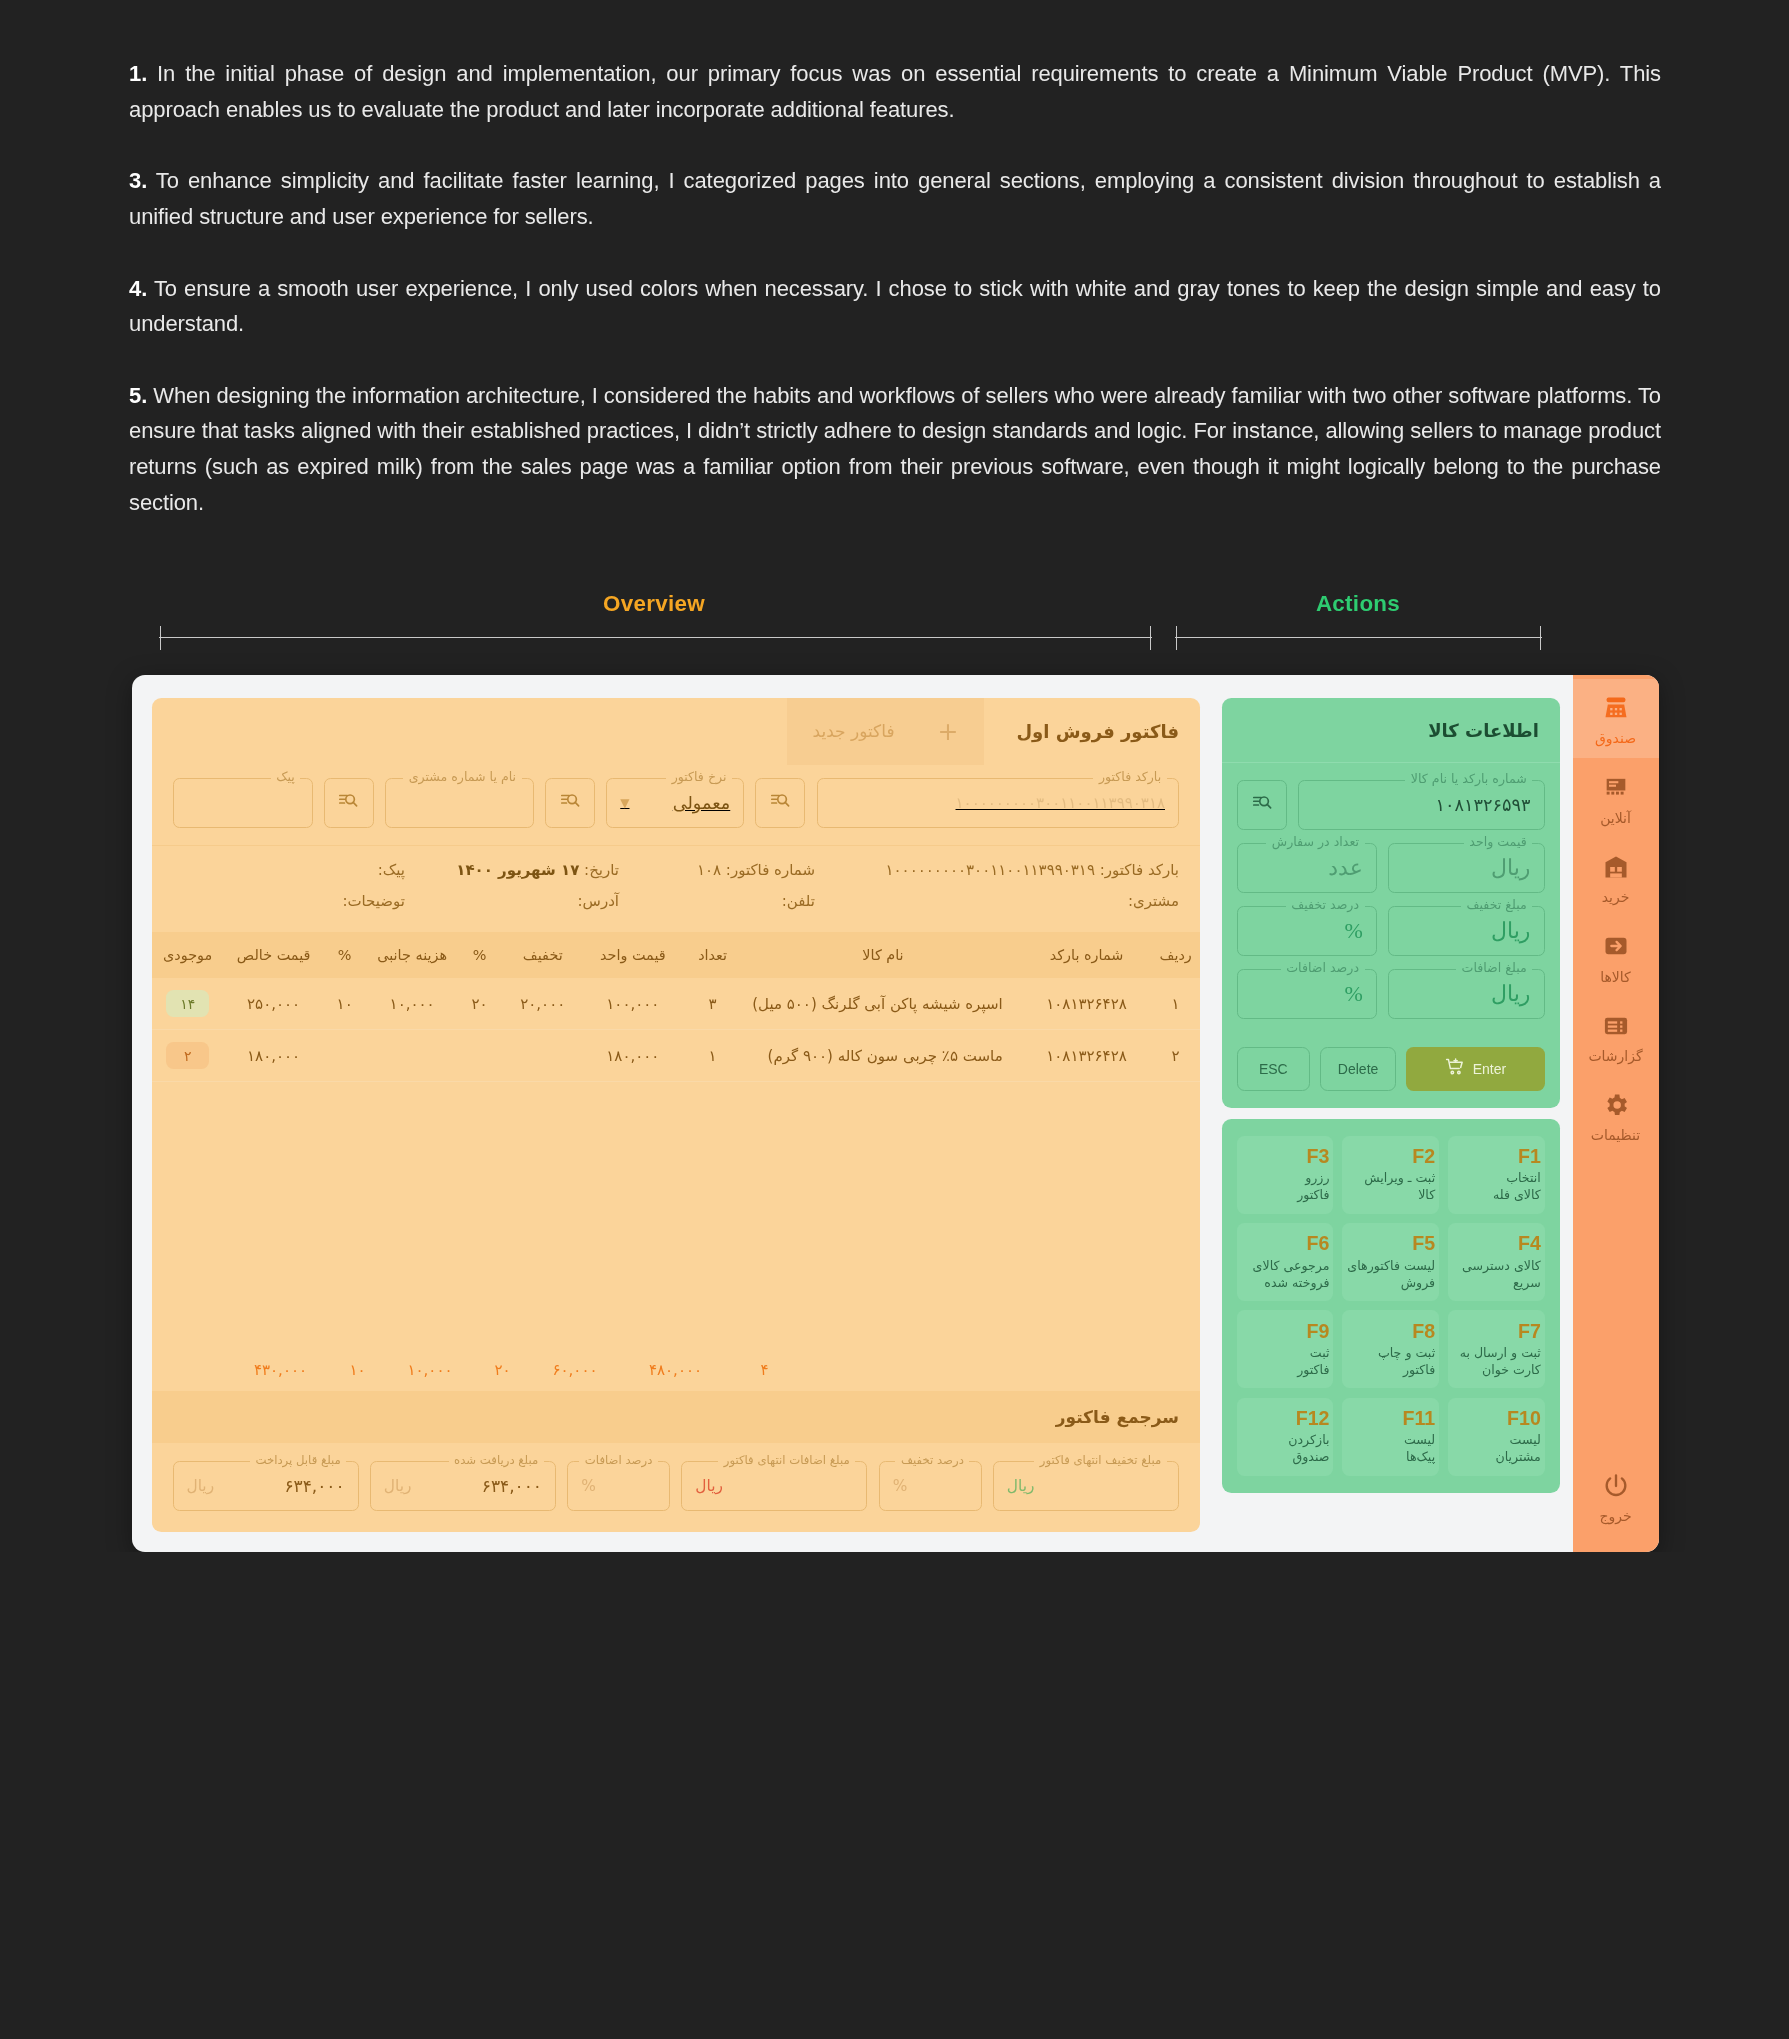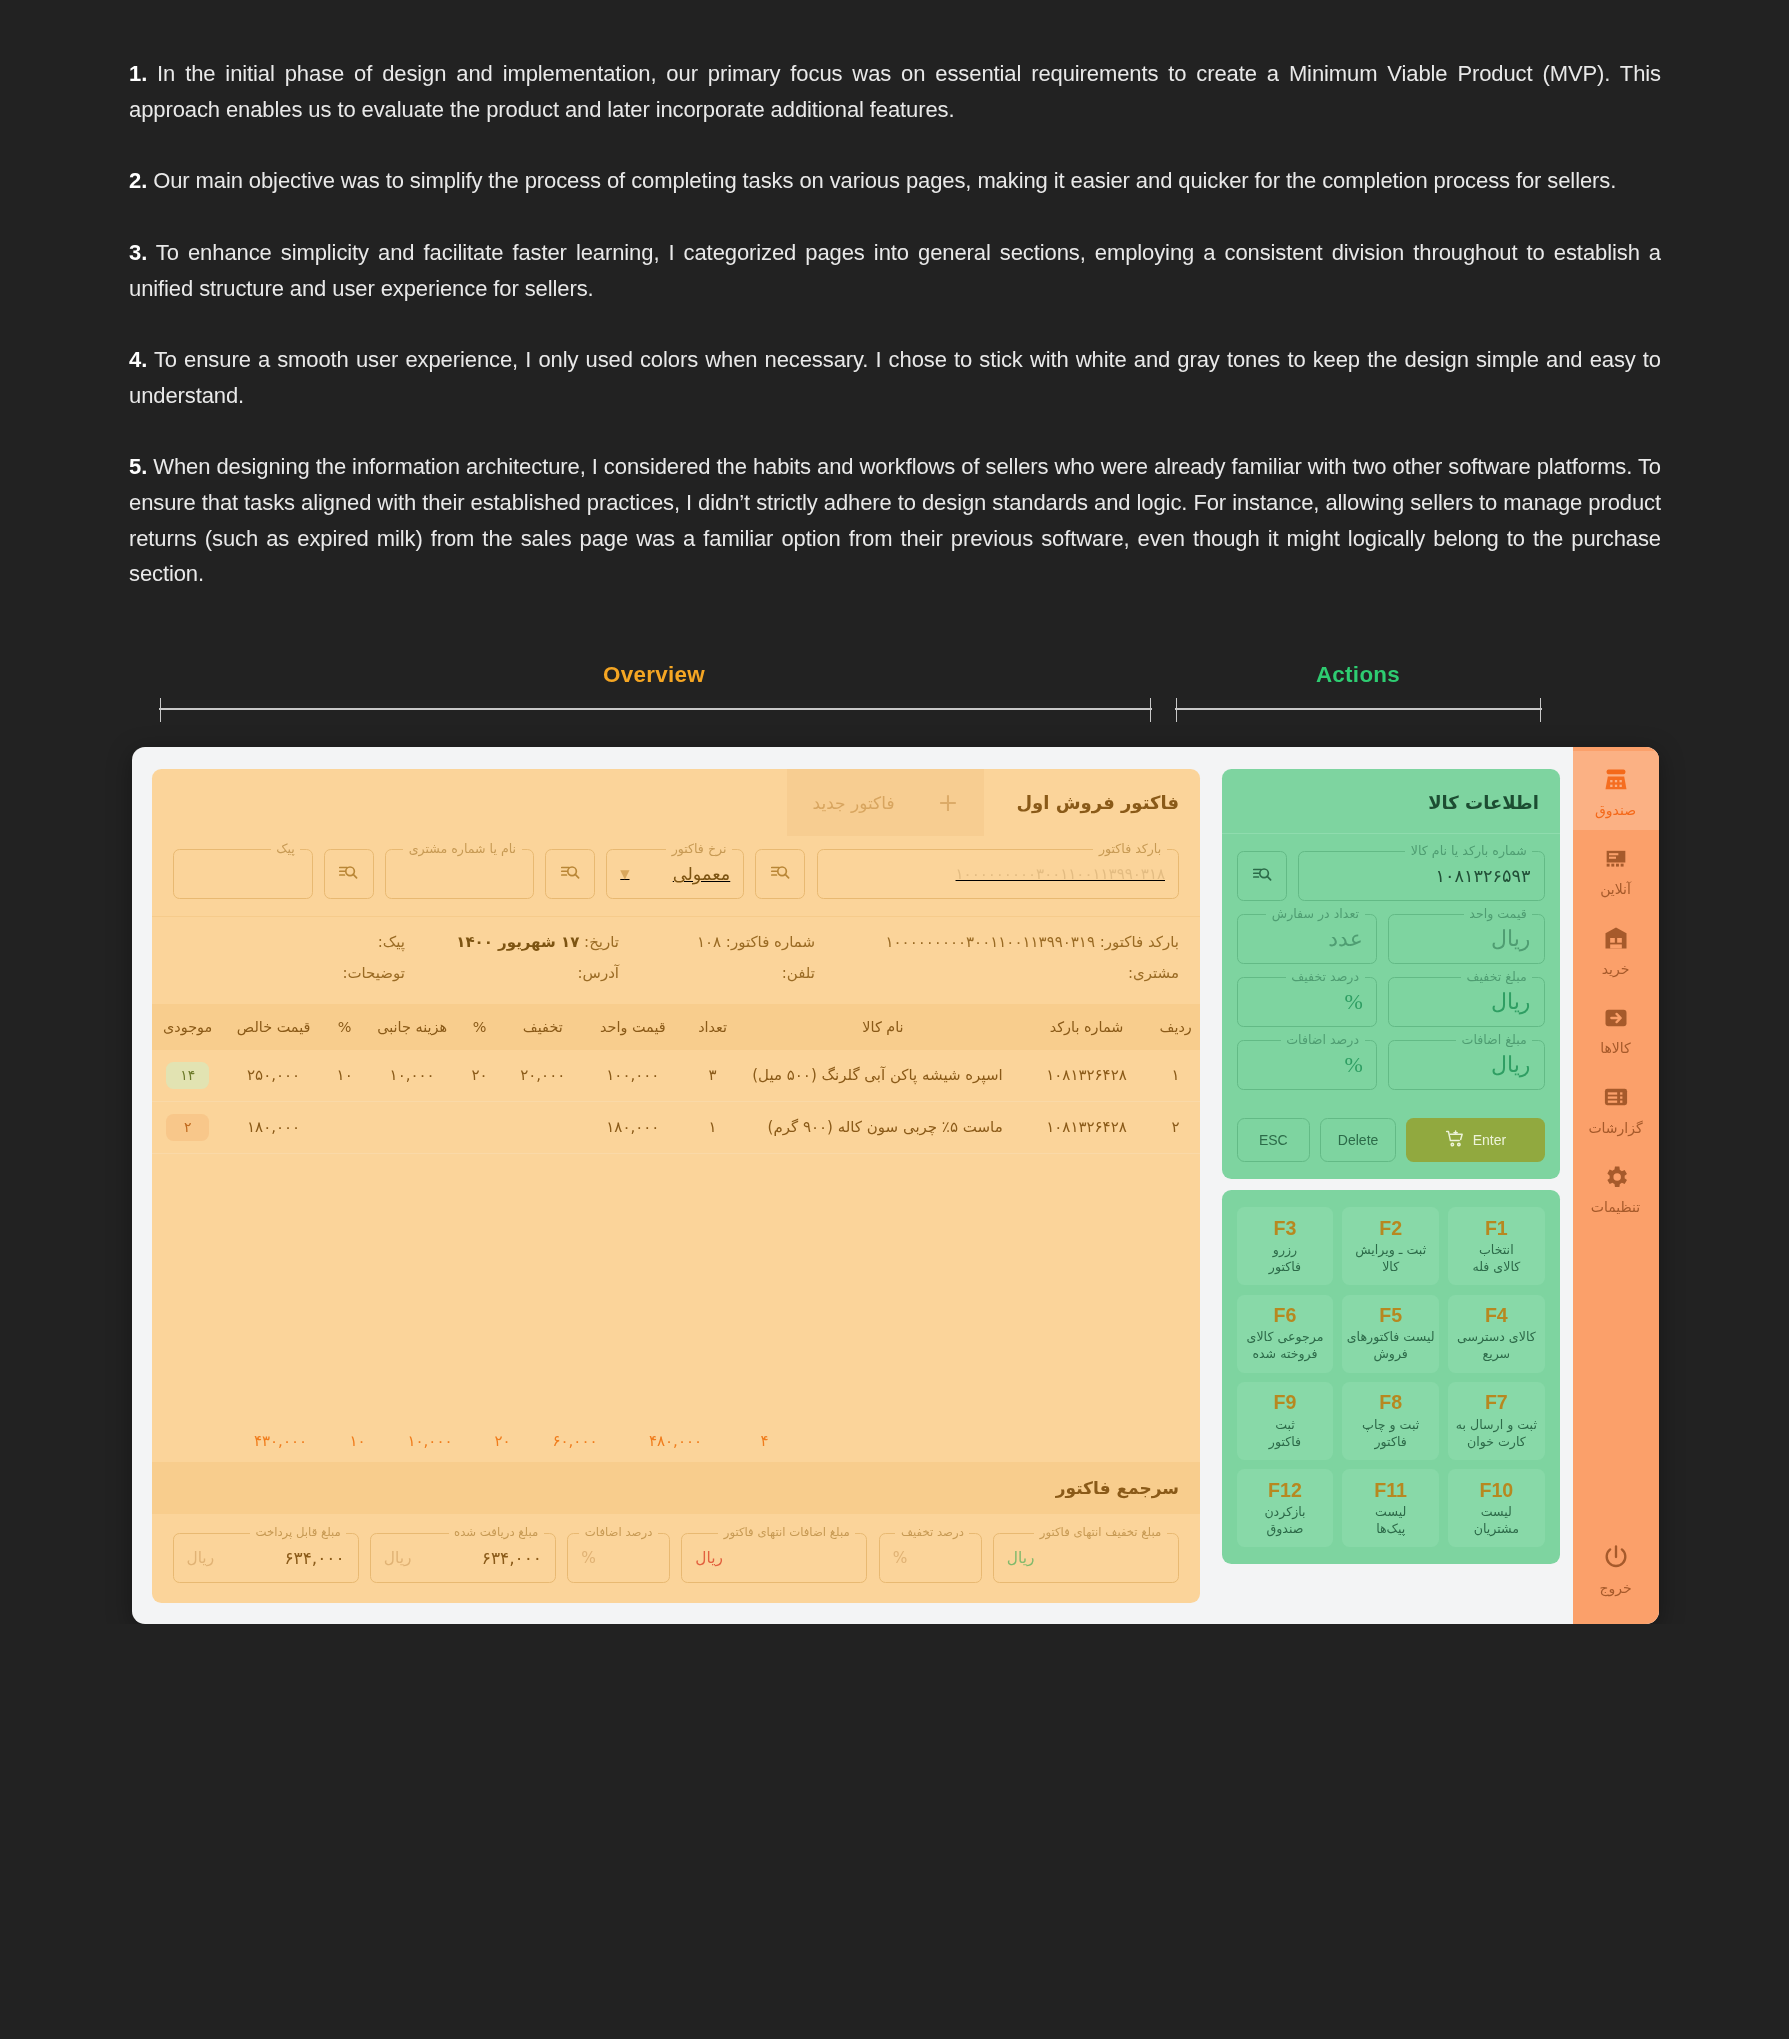--- a/index.html
+++ b/index.html
@@ -252,21 +252,21 @@
     padding: 17px 15px 17px 15px;
     display: grid;
     grid-template-columns: repeat(3, 1fr);
     gap: 9.3px;
     direction: rtl;
   }
   .fkey {
     background: #88d9a8;
     border-radius: 7.5px;
     padding: 9.3px 3.7px 10.3px 3.7px;
-    text-align: center;
+    text-align: right;
     cursor: pointer;
   }
   .fkey .fk-key {
     font-family: "Liberation Sans", sans-serif;
     font-weight: bold;
     font-size: 19.6px;
     color: #b78820;
     line-height: 1.15;
   }
   .fkey .fk-desc {
@@ -493,21 +493,20 @@
   .ffld .unit.green { color: #7fb96b; }
   .ffld .amt { font-size: 17px; color: #8a5a18; font-family: "DejaVu Sans", sans-serif; }
   .ffld.pct { flex: 0 0 103px; }
 </style>
 </head>
 <body>
 
 <div class="article">
   <div id="paragraphs">
       <div class="para"><span class="num">1.</span><span> In the initial phase of design and implementation, our primary focus was on essential requirements to create a Minimum Viable Product (MVP). This approach enables us to evaluate the product and later incorporate additional features.</span></div>
-      <div class="para"><span class="num">2.</span><span> Our main objective was to simplify the process of completing tasks on various pages, making it easier and quicker for the completion process for sellers.</span></div>
       <div class="para"><span class="num">3.</span><span> To enhance simplicity and facilitate faster learning, I categorized pages into general sections, employing a consistent division throughout to establish a unified structure and user experience for sellers.</span></div>
       <div class="para"><span class="num">4.</span><span> To ensure a smooth user experience, I only used colors when necessary. I chose to stick with white and gray tones to keep the design simple and easy to understand.</span></div>
       <div class="para"><span class="num">5.</span><span> When designing the information architecture, I considered the habits and workflows of sellers who were already familiar with two other software platforms. To ensure that tasks aligned with their established practices, I didn’t strictly adhere to design standards and logic. For instance, allowing sellers to manage product returns (such as expired milk) from the sales page was a familiar option from their previous software, even though it might logically belong to the purchase section.</span></div>
     </div>
 </div>
 
 <div class="annot-zone">
   <div class="annot-label overview">Overview</div>
   <div class="annot-label actions">Actions</div>
   <div class="bracket overview"></div>

